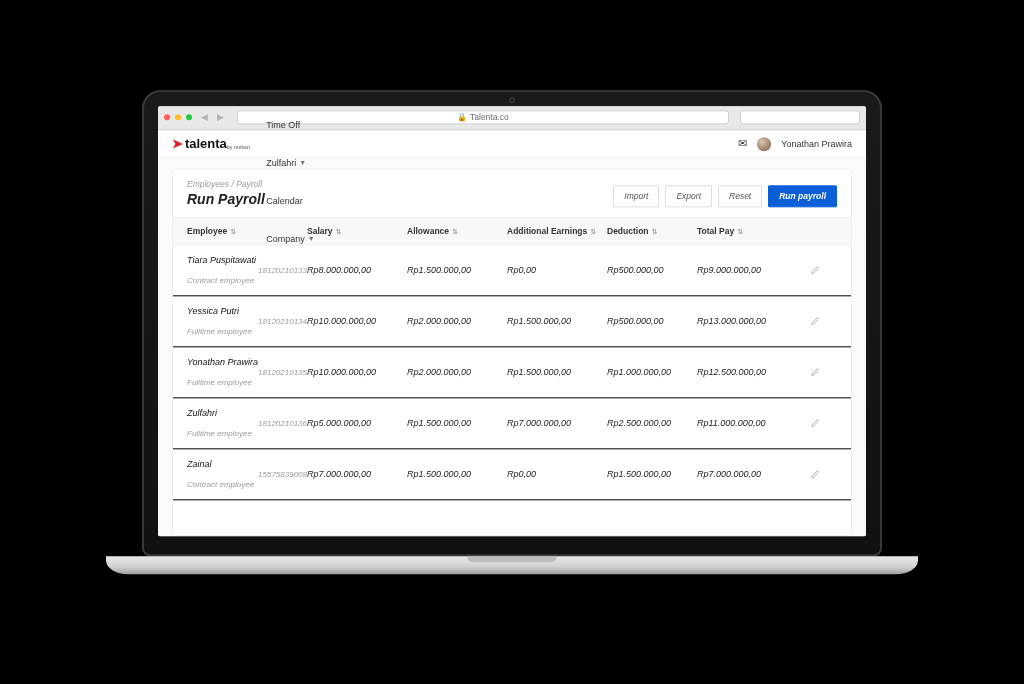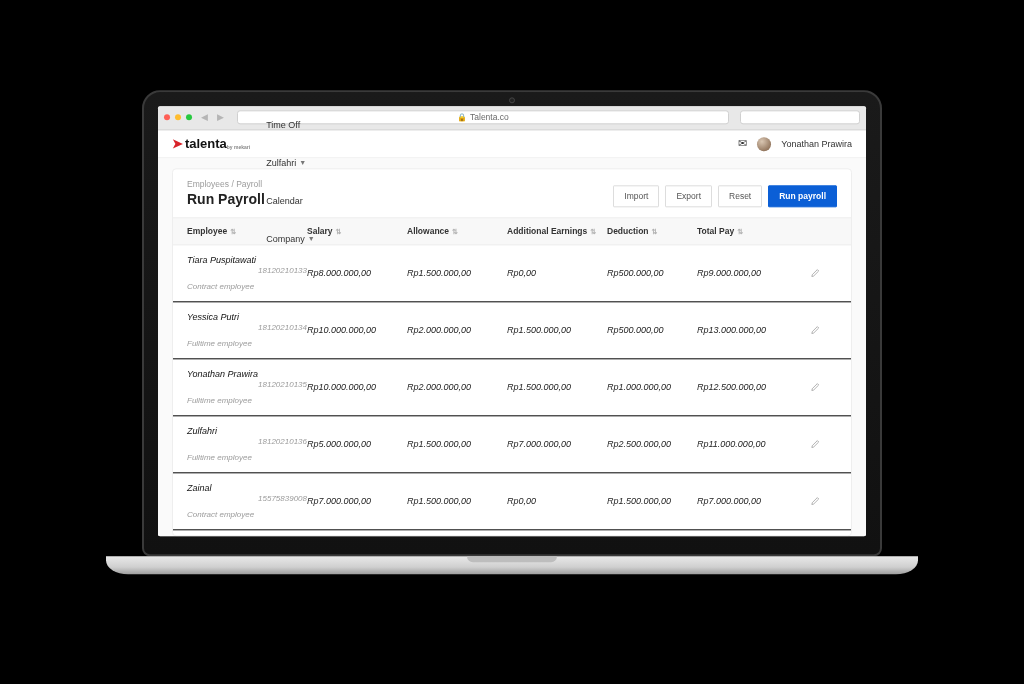--- a/index.html
+++ b/index.html
@@ -87,21 +87,21 @@
   .header-right { margin-left:auto; display:flex; align-items:center; gap:10px; font-size:9px; color:#333; }
   .mail-icon { font-size:11px; color:#333; }
   .avatar { width:14px; height:14px; border-radius:50%; background: radial-gradient(circle at 35% 30%, #d9c6b2, #7a5a40);}
 
   
   .page { flex:1; background:#fafafa; padding:10px 14px 0; overflow:hidden; }
   .card {
     background:#fff; border:1px solid #eee; border-radius:4px;
     height:100%; display:flex; flex-direction:column;
   }
-  .card-top { padding:10px 14px 10px; display:flex; align-items:flex-end; }
+  .card-top { padding:10px 14px 10px; display:flex; align-items:flex-end;font-style:italic; }
   .crumb { font-size:8.5px; color:#9b9b9b; }
   .title { font-size:14px; font-weight:600; color:#222; margin-top:2px; }
   .actions { margin-left:auto; display:flex; gap:6px; }
   .btn { font-size:8.5px; padding:5px 10px; border-radius:1px; border:1px solid #ddd; background:#fff; color:#555; cursor:pointer; }
   .btn.primary { background:#0b5fd6; border-color:#0b5fd6; color:#fff; font-weight:600; }
 
   .thead {
     display:flex; background:#f8f8f8; border-top:1px solid #eee; border-bottom:1px solid #eee;
     padding:8px 14px; font-size:8.5px; color:#333; font-weight:600;
   }
@@ -111,21 +111,21 @@
   }
   .c-emp { width:120px; }
   .c-sal { width:100px; }
   .c-all { width:100px; }
   .c-add { width:100px; }
   .c-ded { width:90px; }
   .c-tot { width:100px; }
   .c-act { width:24px; text-align:right; color:#888; cursor:pointer; }
   .emp-name { color:#111; }
   .emp-id { color:#9b9b9b; font-size:8px; margin-top:1px;text-align:right; }
-  .emp-type { color:#9b9b9b; font-size:8px; margin-top:7px; }
+  .emp-type { color:#9b9b9b; font-size:8px; margin-top:1px; }
   .sort { font-size:7px; color:#b0b0b0; margin-left:3px; }
   .pencil svg { width:11px; height:11px; stroke:#888; fill:none; stroke-width:1.4; }
 </style>
 </head>
 <body>
 
 <div class="laptop">
   <div class="bezel">
     <div class="camera"></div>
     <div class="screen">

